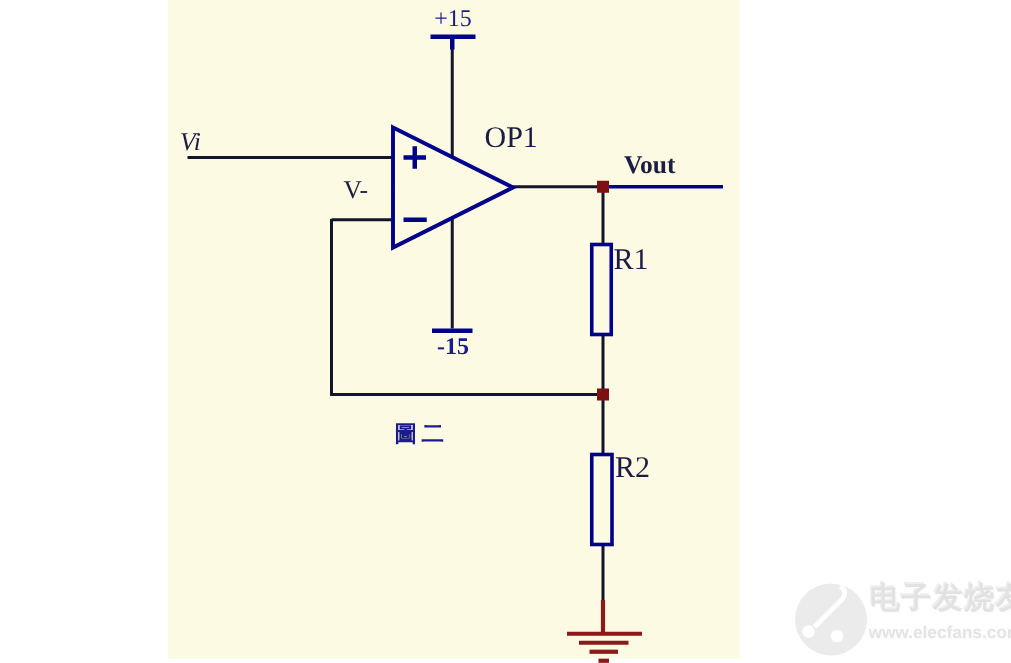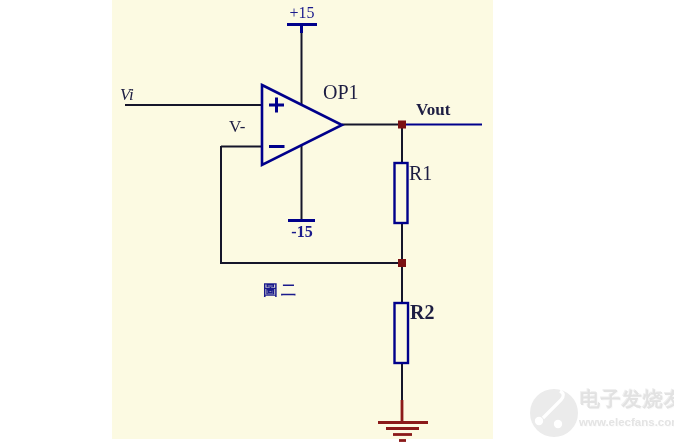--- a/index.html
+++ b/index.html
@@ -89,19 +89,19 @@
     <circle cx="539" cy="421" r="4.2" fill="#FFFFFF"></circle>
     <circle cx="558" cy="424" r="4.2" fill="#FFFFFF"></circle>
   </g>
 </svg>
 
 <span class="lbl net-lbl" style="left:120px;top:86px;font-style:italic;">Vi</span>
 <span class="lbl net-lbl" style="left:229px;top:118px;">V-</span>
 <span class="lbl part-lbl" style="left:323px;top:82px;">OP1</span>
 <span class="lbl net-lbl" style="left:416px;top:101px;font-weight:bold;">Vout</span>
 <span class="lbl part-lbl" style="left:409px;top:163px;">R1</span>
-<span class="lbl part-lbl" style="left:410px;top:302px;font-weight:bold;">R2</span>
+<span class="lbl part-lbl" style="left:410px;top:302px;">R2</span>
 <span class="lbl pwr-lbl" style="left:285px;top:5px;">+15</span>
 <span class="lbl pwr-lbl" style="left:285px;top:224px;font-weight:bold;">-15</span>
 <span class="lbl" id="figure-caption">圖二</span>
 
 <span class="lbl" id="wm-brand">电子发烧友</span>
 <span class="lbl" id="wm-site">www.elecfans.com</span>
 
 </body></html>

